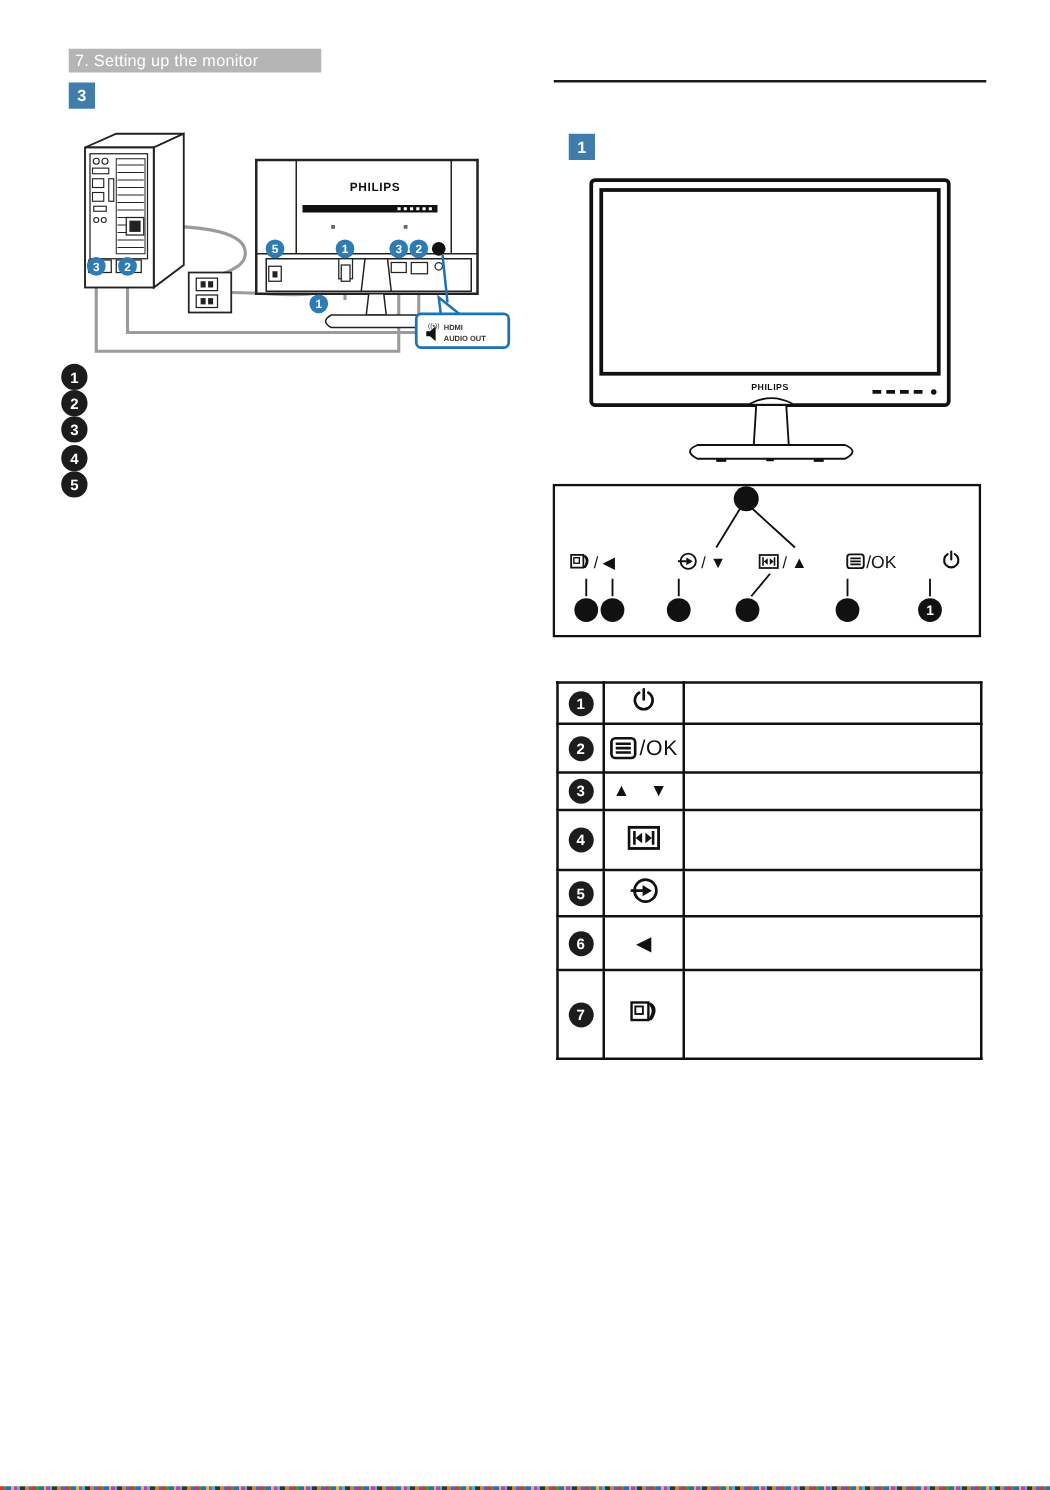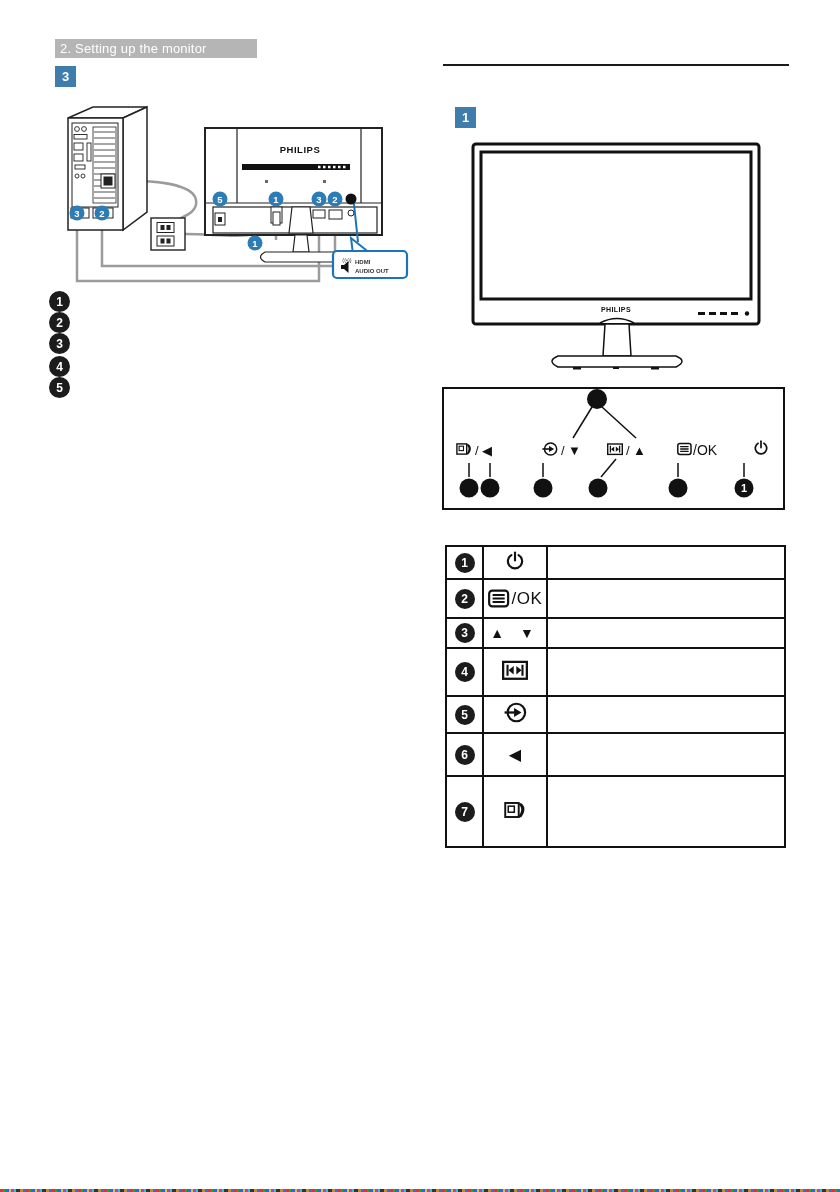--- a/index.html
+++ b/index.html
@@ -65,21 +65,21 @@
     <g id="i-smartimage">
       <rect x="0.9" y="2.9" width="9.8" height="10.2" stroke="#111" stroke-width="1.4" fill="none"></rect>
       <rect x="3.1" y="5.2" width="4.4" height="4.4" stroke="#111" stroke-width="1.1" fill="none"></rect>
       <path d="M12 2.9 C15.6 4.6 15.9 9 12.5 13.3 L10.2 13.3 C13.5 9 13.2 5.6 10.1 3.7 Z" fill="#111"></path>
     </g>
   </defs>
 </svg>
 
 <div id="page">
 
-  <div class="abs section-header">2. Setting up the monitor</div>
+  <div class="abs section-header">7. Setting up the monitor</div>
 
   <div class="abs blue-badge" style="left:55px;top:66px;">3</div>
 
   <svg class="abs" style="left:55px;top:100px;" width="355" height="195" viewBox="0 0 355 195">
 
     <g stroke="#9b9b9b" stroke-width="2.5" fill="none">
       <path d="M22 121 V181 H264 V118"></path>
       <path d="M47 118 V166 H280 V119"></path>
       <path d="M60 81 C100 80 138 84 141 100 C143 111 132 115 124 119"></path>
       <path d="M130 134 C168 134 196 141 219 127"></path>

